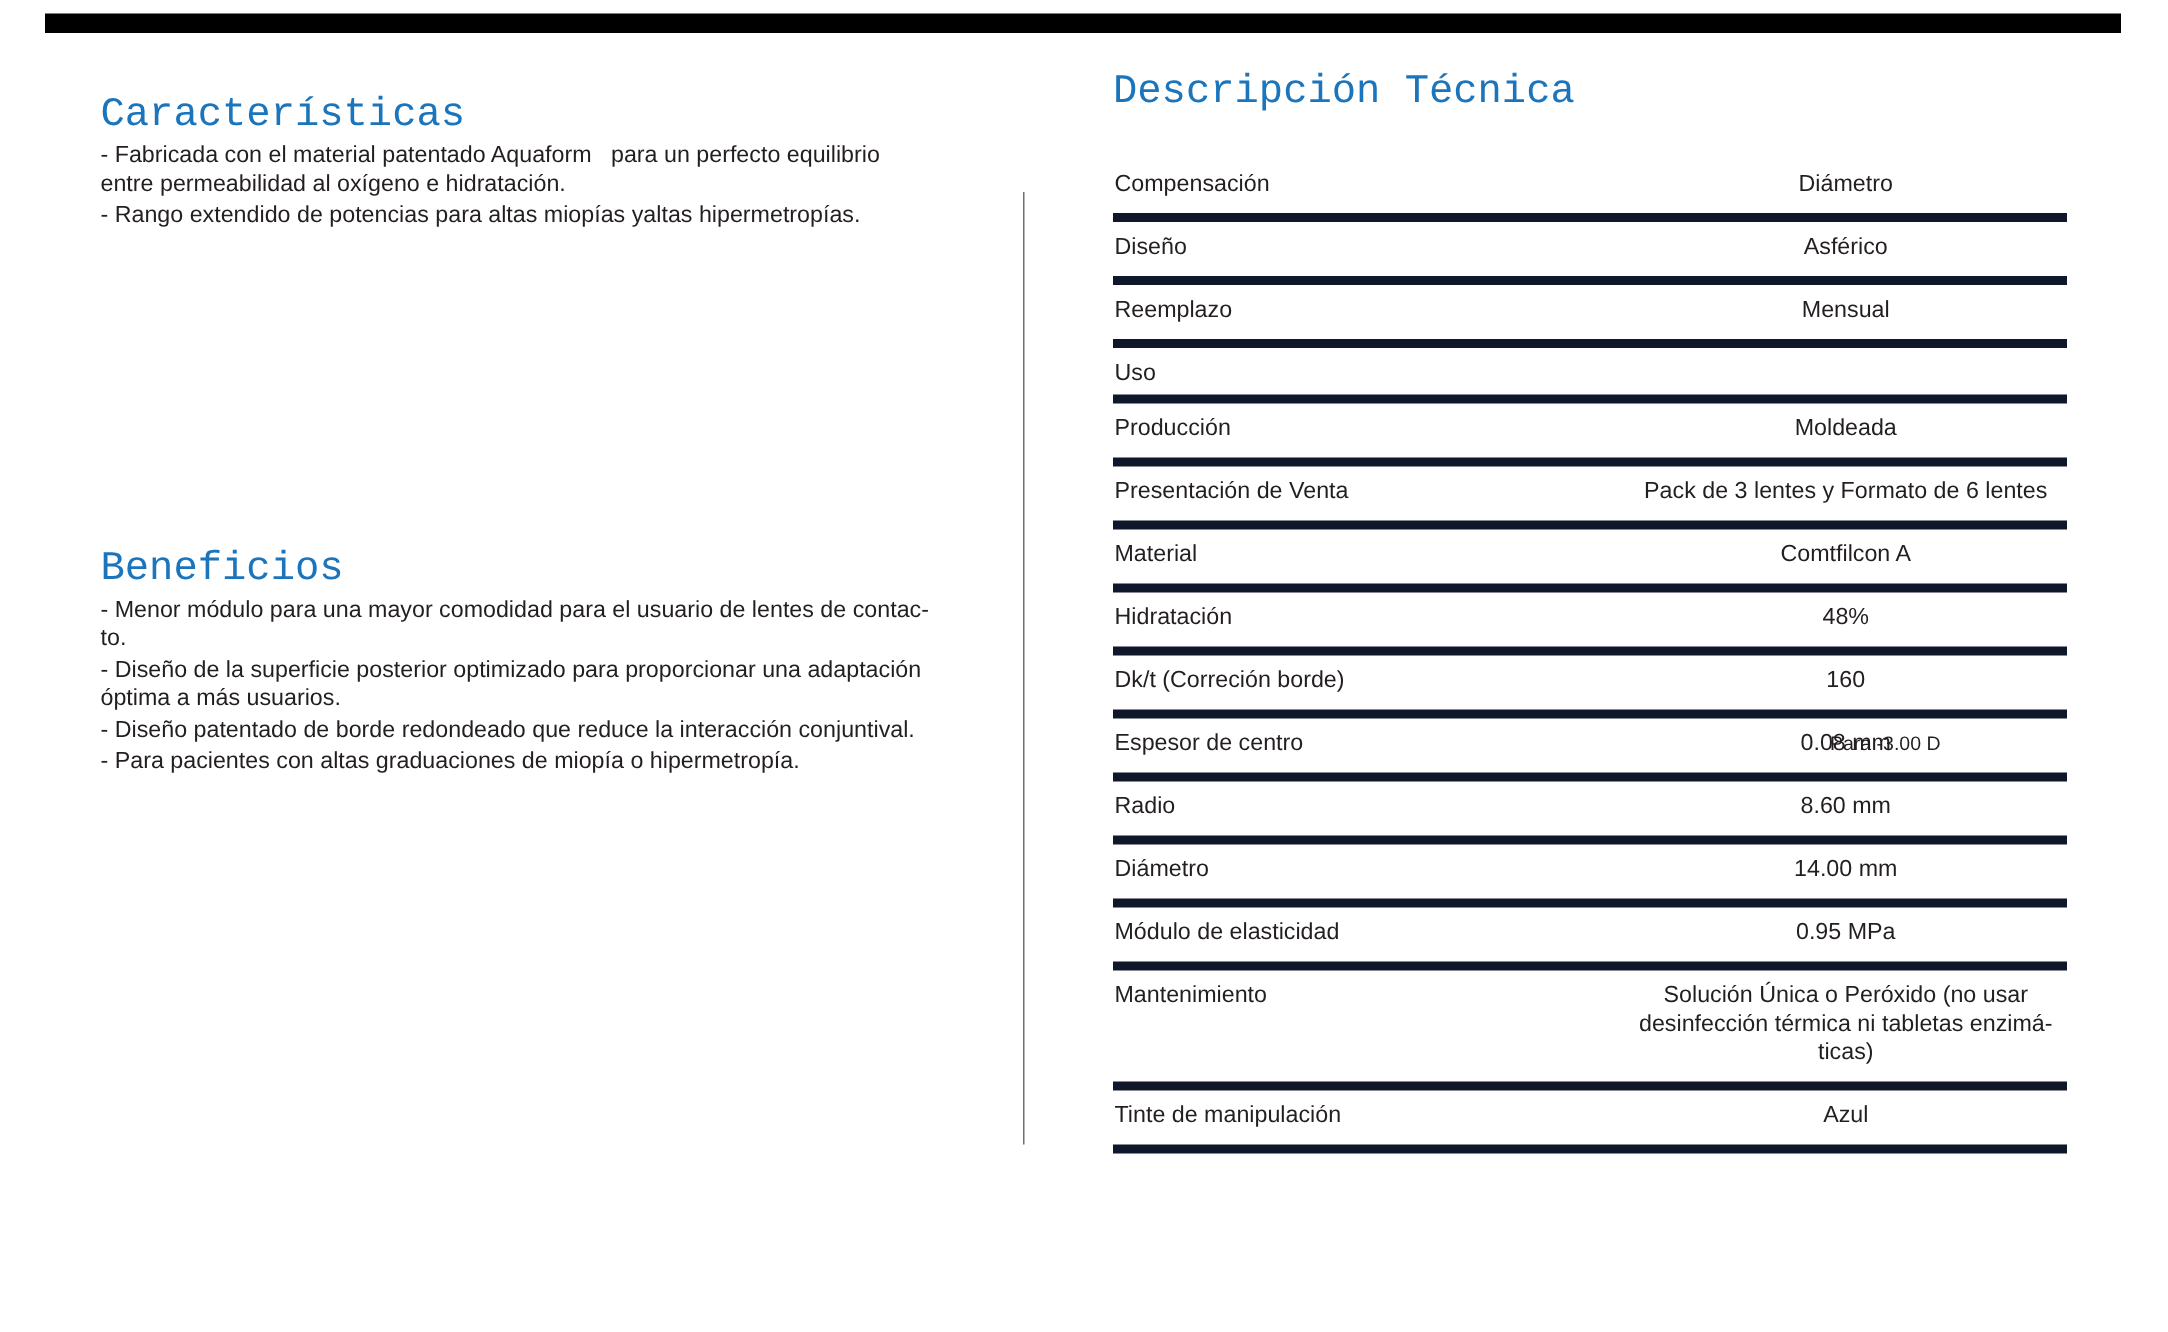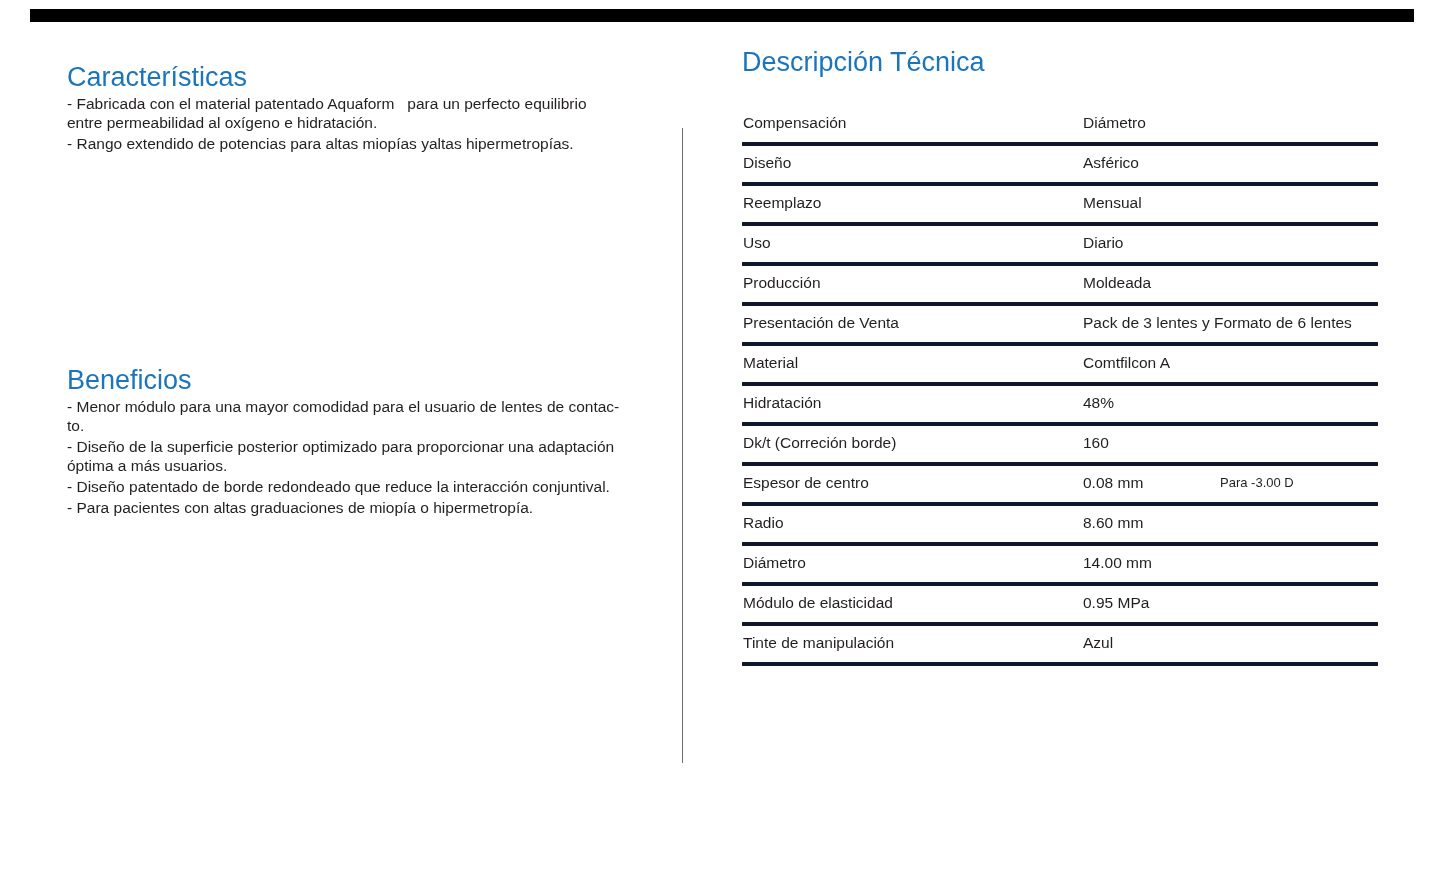--- a/index.html
+++ b/index.html
@@ -30,20 +30,21 @@
     left: 742px;
     top: 47px;
     width: 636px;
   }
   h1.section-heading {
     font-size: 27px;
     font-weight: 400;
     line-height: 30px;
     color: #1b75bc;
     letter-spacing: 0px;
+    font-family: Liberation Mono, monospace;
   }
   .para {
     font-size: 15.5px;
     line-height: 19px;
     white-space: pre-wrap;
     margin-top: 2px;
     color: #231f20;
   }
   .para.first { }
   .benefits-block { margin-top: 212px; }
@@ -51,23 +52,24 @@
     position: absolute;
     left: 682px;
     top: 128px;
     width: 1px;
     height: 635px;
     background: #6d6e71;
   }
   .spec-table { margin-top: 29px; width: 636px; }
   .spec-row {
     position: relative;
-    border-bottom: 4px solid #0f172a;
+    border-bottom: 6px solid #0f172a;
     padding: 7px 0 10px 0;
     min-height: 37px;
+    text-align: center;
   }
   .spec-label {
     position: absolute;
     left: 1px;
     top: 7px;
     font-size: 15.5px;
     line-height: 19px;
     white-space: nowrap;
   }
   .spec-value {
@@ -131,21 +133,20 @@
         </div>
 
         <div class="spec-row">
           <span class="spec-label">Reemplazo</span>
           <span class="spec-value">Mensual</span>
           <span class="spec-note"></span>
         </div>
 
         <div class="spec-row">
           <span class="spec-label">Uso</span>
-          <span class="spec-value">Diario</span>
           <span class="spec-note"></span>
         </div>
 
         <div class="spec-row">
           <span class="spec-label">Producción</span>
           <span class="spec-value">Moldeada</span>
           <span class="spec-note"></span>
         </div>
 
         <div class="spec-row">
@@ -189,20 +190,27 @@
           <span class="spec-value">14.00 mm</span>
           <span class="spec-note"></span>
         </div>
 
         <div class="spec-row">
           <span class="spec-label">Módulo de elasticidad</span>
           <span class="spec-value">0.95 MPa</span>
           <span class="spec-note"></span>
         </div>
 
+        <div class="spec-row">
+          <span class="spec-label">Mantenimiento</span>
+          <span class="spec-value">Solución Única o Peróxido (no usar
+desinfección térmica ni tabletas enzimá-
+ticas)</span>
+          <span class="spec-note"></span>
+        </div>
 
         <div class="spec-row">
           <span class="spec-label">Tinte de manipulación</span>
           <span class="spec-value">Azul</span>
           <span class="spec-note"></span>
         </div>
       </div>
   </section>
 </div>
 

